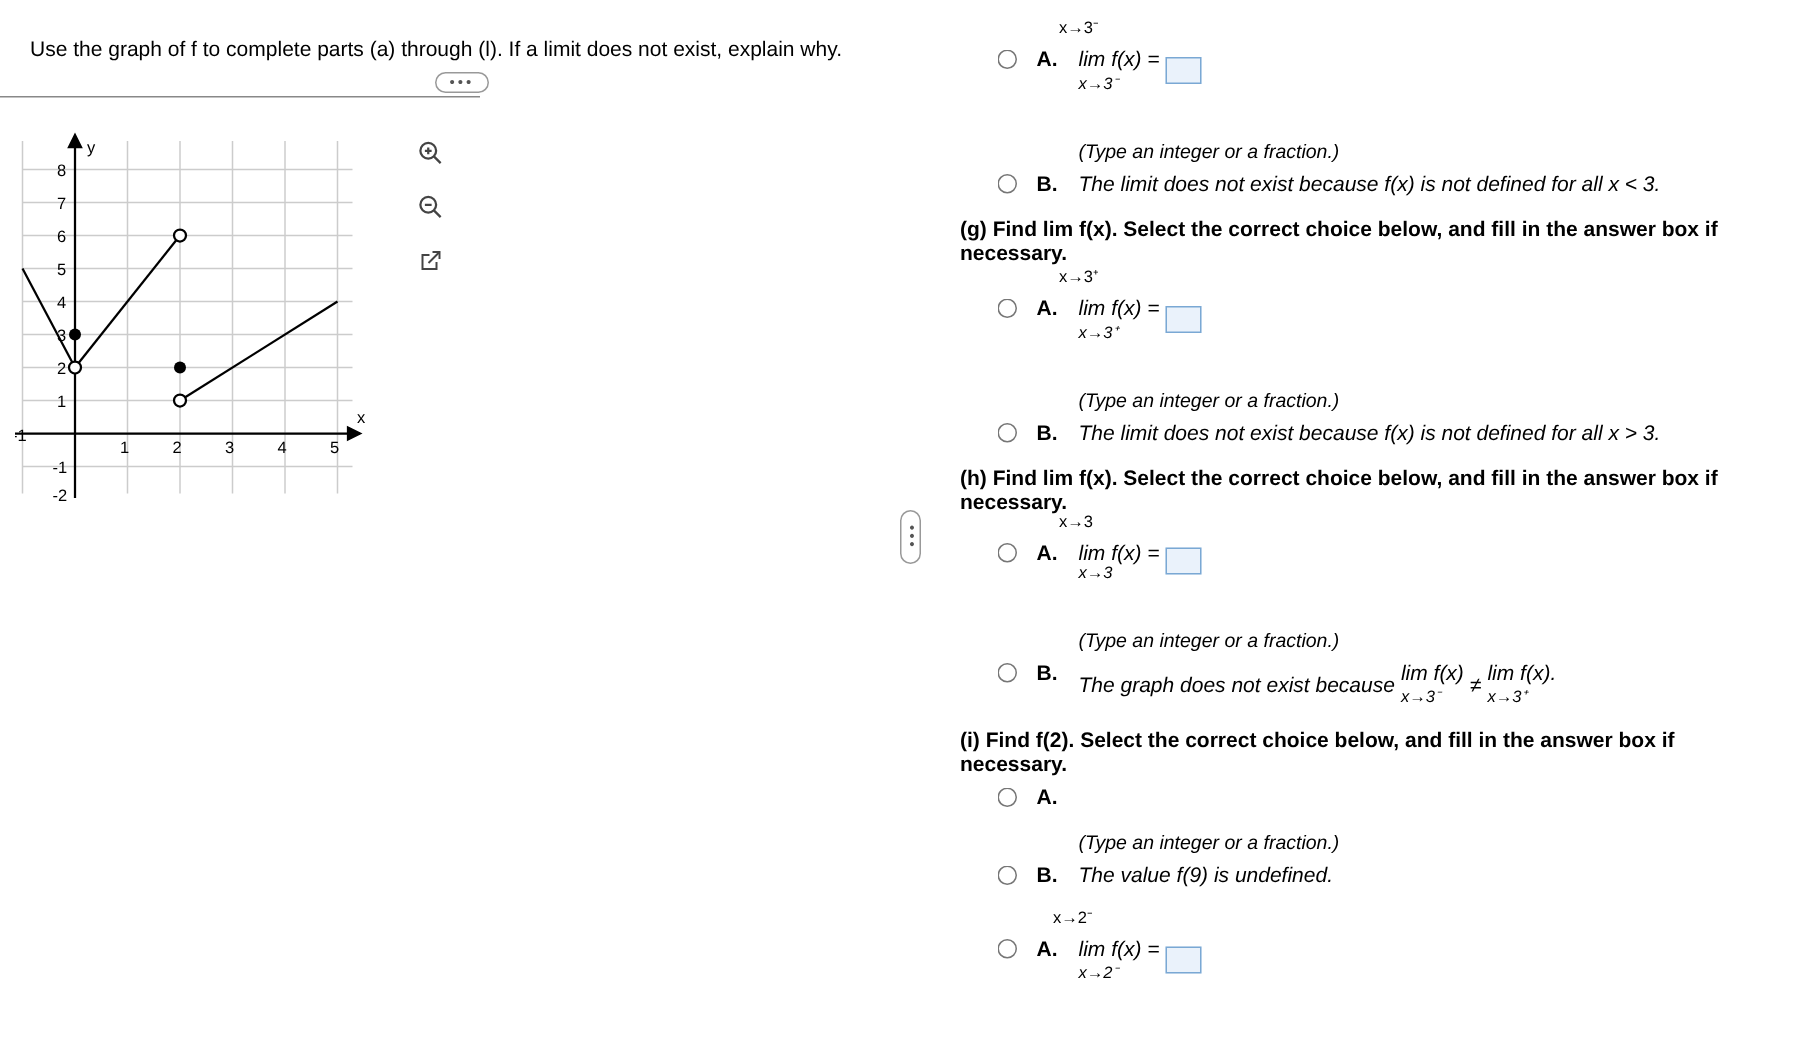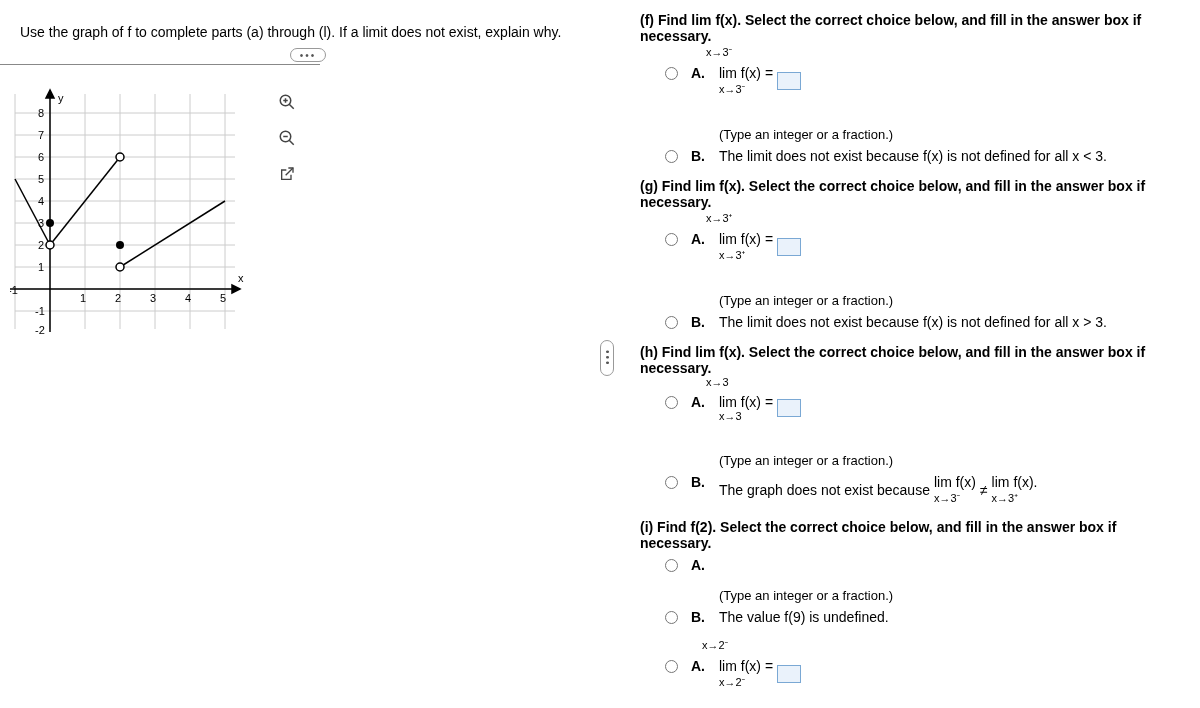--- a/index.html
+++ b/index.html
@@ -97,21 +97,21 @@
   .choice {
     display: flex;
     align-items: flex-start;
     gap: 10px;
     margin: 6px 0 6px 20px;
   }
   .choice input[type=radio] {
     margin-top: 2px;
   }
   .choice-label { font-weight: bold; min-width: 18px; }
-  .choice-body { flex: 1; }
+  .choice-body { flex: 1; font-style: italic; }
   .ans-box {
     width: 24px;
     height: 18px;
     border: 1px solid #7aa8d4;
     background: #eaf2fb;
     display: inline-block;
     vertical-align: middle;
   }
   .hint { font-size: 13px; margin-top: 31px; }
   .inline-lim-wrap { display:inline-flex; flex-direction:column; align-items:flex-start; vertical-align: top; }
@@ -227,21 +227,20 @@
   </div>
 </div>
 
 <div class="vdots">
     <span>•••</span>
   </div>
 
 <div class="right-col">
 
   <div class="question">
-    <div class="q-prompt"><b>(f) Find  lim  f(x). Select the correct choice below, and fill in the answer box if necessary.</b></div>
     <span class="limit-sub" style="margin-left:66px">x→3⁻</span>
     <div class="choice">
       <input type="radio" name="f" style="">
       <span class="choice-label">A.</span>
       <div class="choice-body">
         <div class="row-line">
           <span class="inline-lim-wrap">
             <span>lim  f(x) =</span>
             <span class="sub-under">x→3⁻</span>
           </span>

